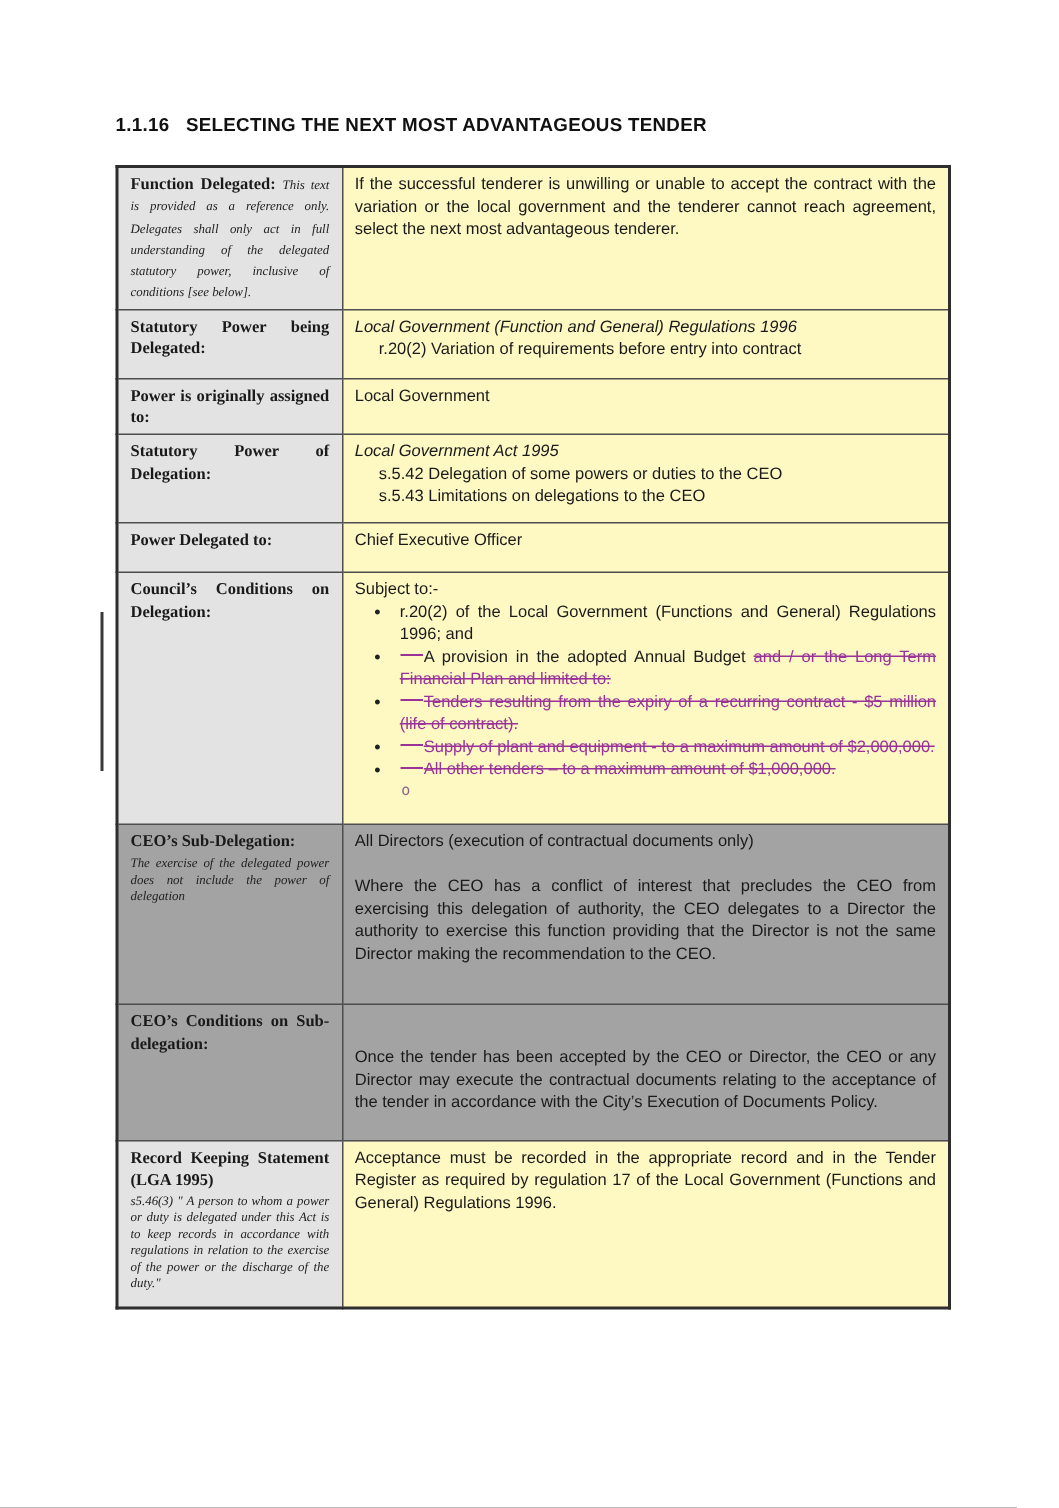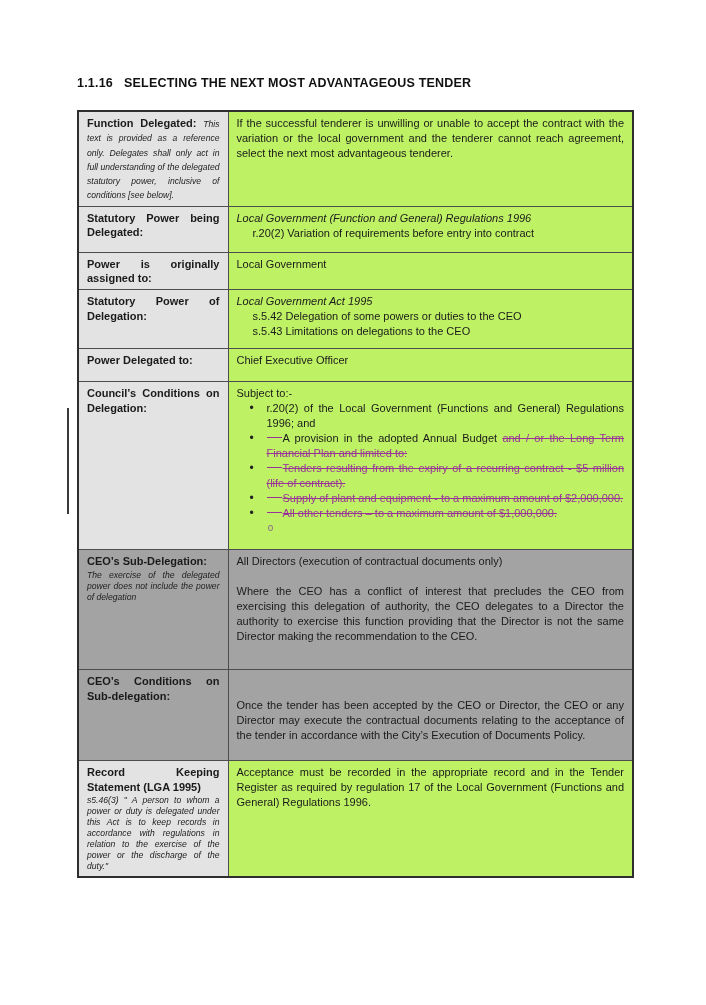--- a/index.html
+++ b/index.html
@@ -23,23 +23,23 @@
     width:555px;table-layout:fixed;
     border:2px solid #2e2e2e;
   }
   table.delg td{
     border:1px solid #4d4d4d;
     vertical-align:top;
     padding:4px 8px;
     box-sizing:border-box;
   }
   td.lbl{width:150px;background:#e3e3e3;}
-  td.val{width:405px;background:#bef264;}
+  td.val{width:405px;background:#fef9c3;}
   tr.green td{background:#a3a3a3;}
-  .lblb{font-weight:bold;font-size:11px;line-height:1.3;text-align:justify;}
+  .lblb{font-weight:bold;font-size:11px;line-height:1.3;text-align:justify;font-family:Liberation Serif, serif;}
   .note-inline,.note-block{
     font-size:8.6px;font-style:italic;font-weight:normal;
     line-height:1.28;text-align:justify;color:#222;
   }
   .note-block{display:block;margin-top:1px;}
   .vtxt{font-size:11px;line-height:1.36;text-align:justify;margin:0;}
   .ital{font-style:italic;}
   .indent{padding-left:16px;}
   .gap-top{padding-top:24px;}
   .para-gap{margin-top:15px;}

